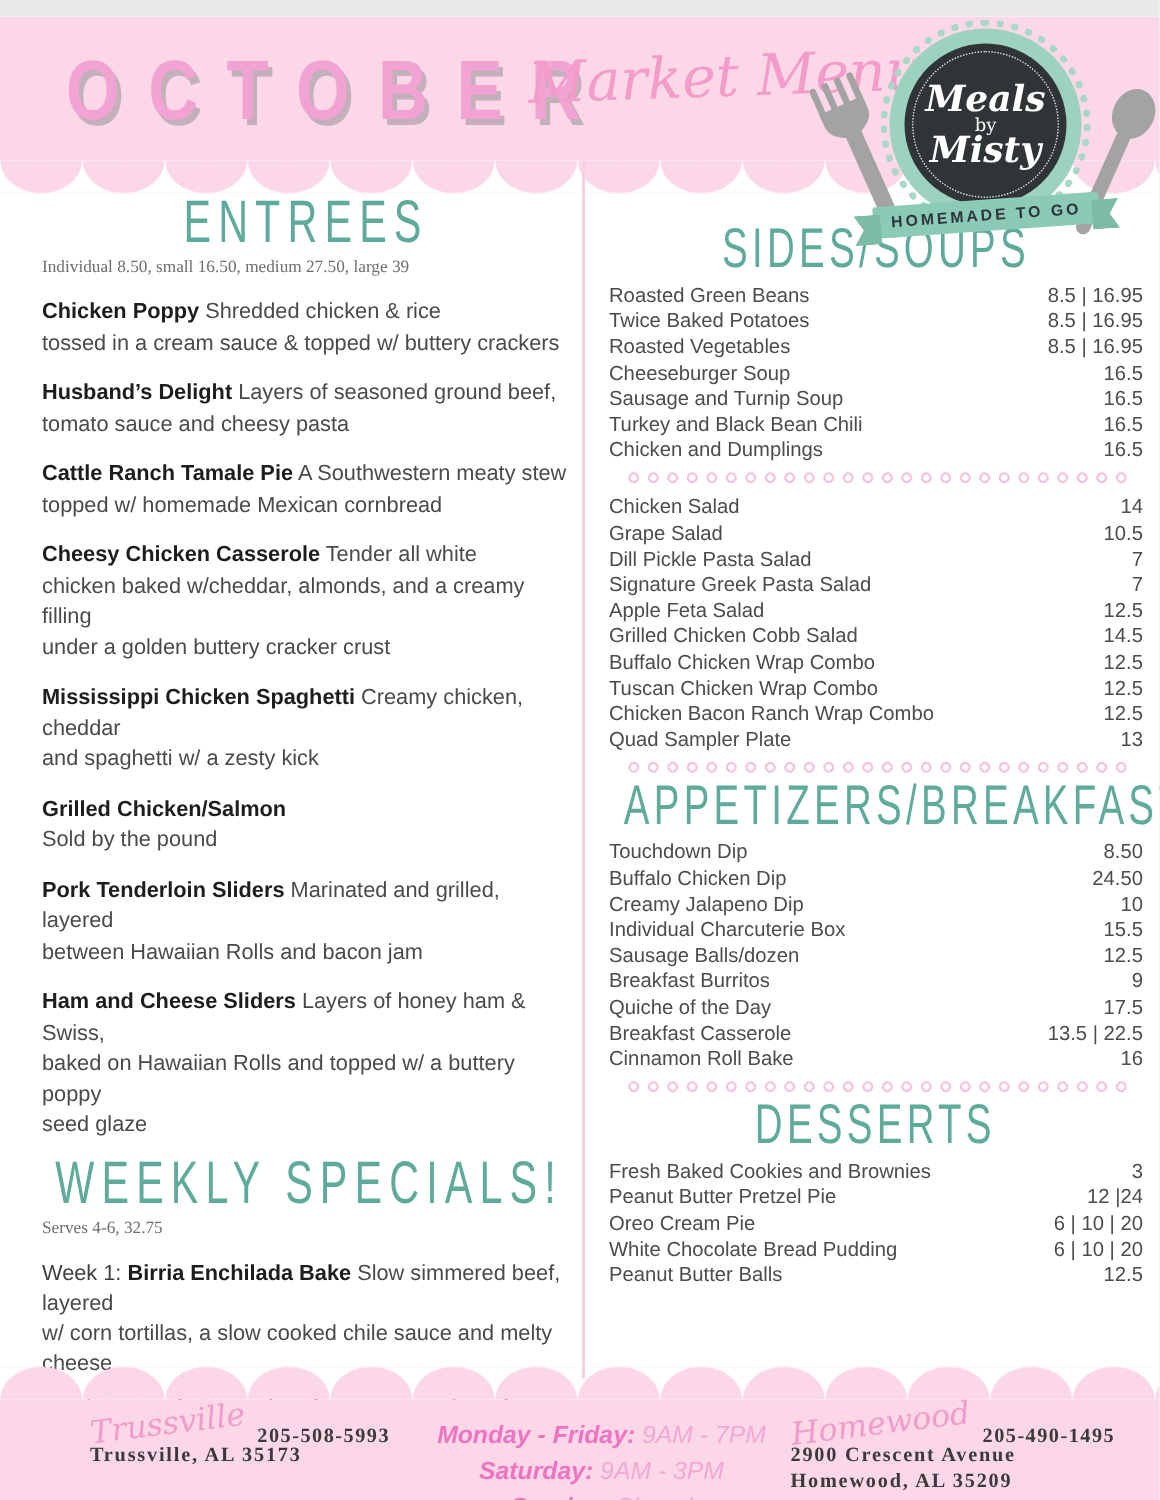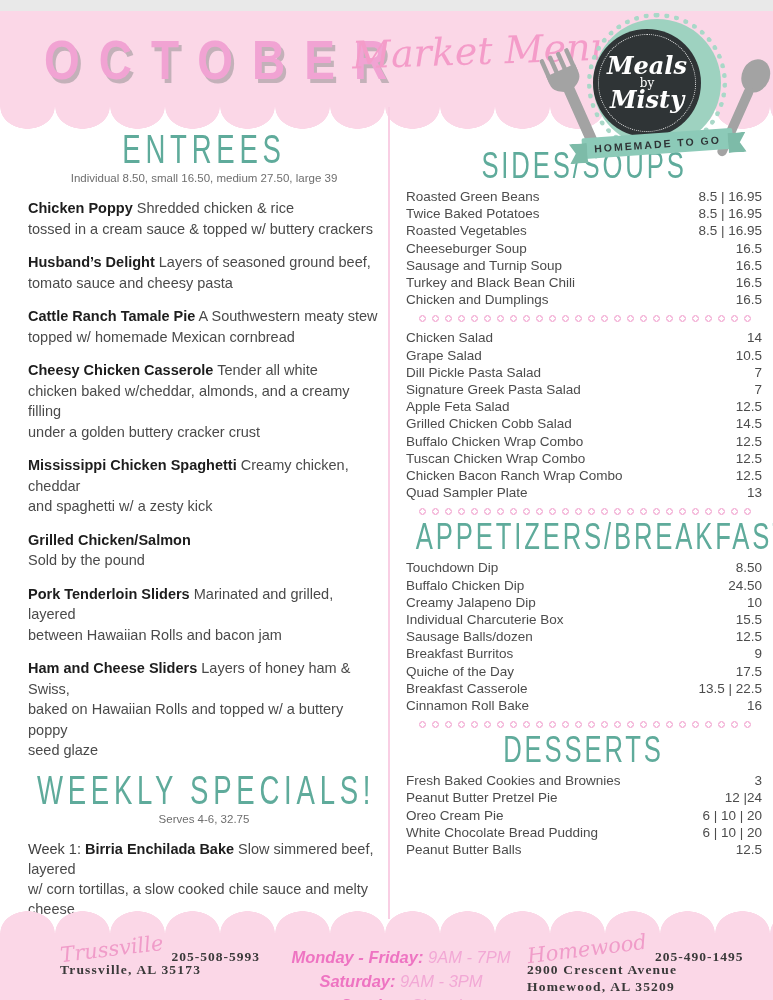--- a/index.html
+++ b/index.html
@@ -31,21 +31,21 @@
 
   
   .logo { position:absolute; top:4px; right:12px; width:208px; height:166px; z-index:5; }
   .utensil { position:absolute; z-index:1; }
   .utensil.fork  { left:6px;  top:34px; transform:rotate(-24deg); }
   .utensil.spoon { right:4px; top:38px; transform:rotate(24deg); }
   .badge-outer {
     position:relative; z-index:2; width:128px; height:128px; margin:4px auto 0;
     background:#9ed2c0; border-radius:50%;
     outline:5px dotted #a9d8c8; outline-offset:1px;
-    display:flex; align-items:center; justify-content:flex-start;
+    display:flex; align-items:center; justify-content:center;
   }
   .badge-inner {
     width:108px; height:108px; background:#2f3436; border-radius:50%;
     position:relative; display:flex; flex-direction:column; align-items:center; justify-content:center;
     color:#ffffff; text-align:center;
   }
   .badge-inner::before {
     content:""; position:absolute; inset:5px; border:1.6px dotted rgba(255,255,255,.85); border-radius:50%;
   }
   .badge-line1, .badge-line3 {
@@ -71,21 +71,21 @@
   .left-col  { width:352px; margin-left:28px; }
   .right-col { width:356px; margin-left:26px; margin-top:18px; }
 
   .teal-h { text-align:center; margin:4px 0 6px; }
   .teal-h .t {
     display:inline-block; font-weight:400; color:#5fab9b;
     font-size:27px; letter-spacing:3px;
     transform:scale(0.95,1.38); transform-origin:center; white-space:nowrap;
   }
   .teal-h.big .t { font-size:29px; letter-spacing:5px; }
-  .note { text-align:center; font-size:11.5px; color:#6e6e6e; margin:2px 0 14px; }
+  .note { font-size:11.5px; color:#6e6e6e; margin:2px 0 14px;font-family:Liberation Serif, serif; }
 
   .menu-item { margin:0 0 13px; font-size:14.5px; line-height:20.5px; color:#4a4a4a; }
   .menu-item b { color:#1d1d1d; font-weight:700; }
   .mi-desc { white-space:pre-line; }
   .week-label { color:#3f3f3f; }
   .weekly .menu-item { margin-bottom:10px; line-height:20px; }
 
   .rows { margin:2px 0 2px; }
   .row { display:flex; justify-content:space-between; font-size:13.5px; line-height:17.2px; color:#4c4c4c; }
   .row-price { color:#4c4c4c; white-space:nowrap; margin-left:8px; }

